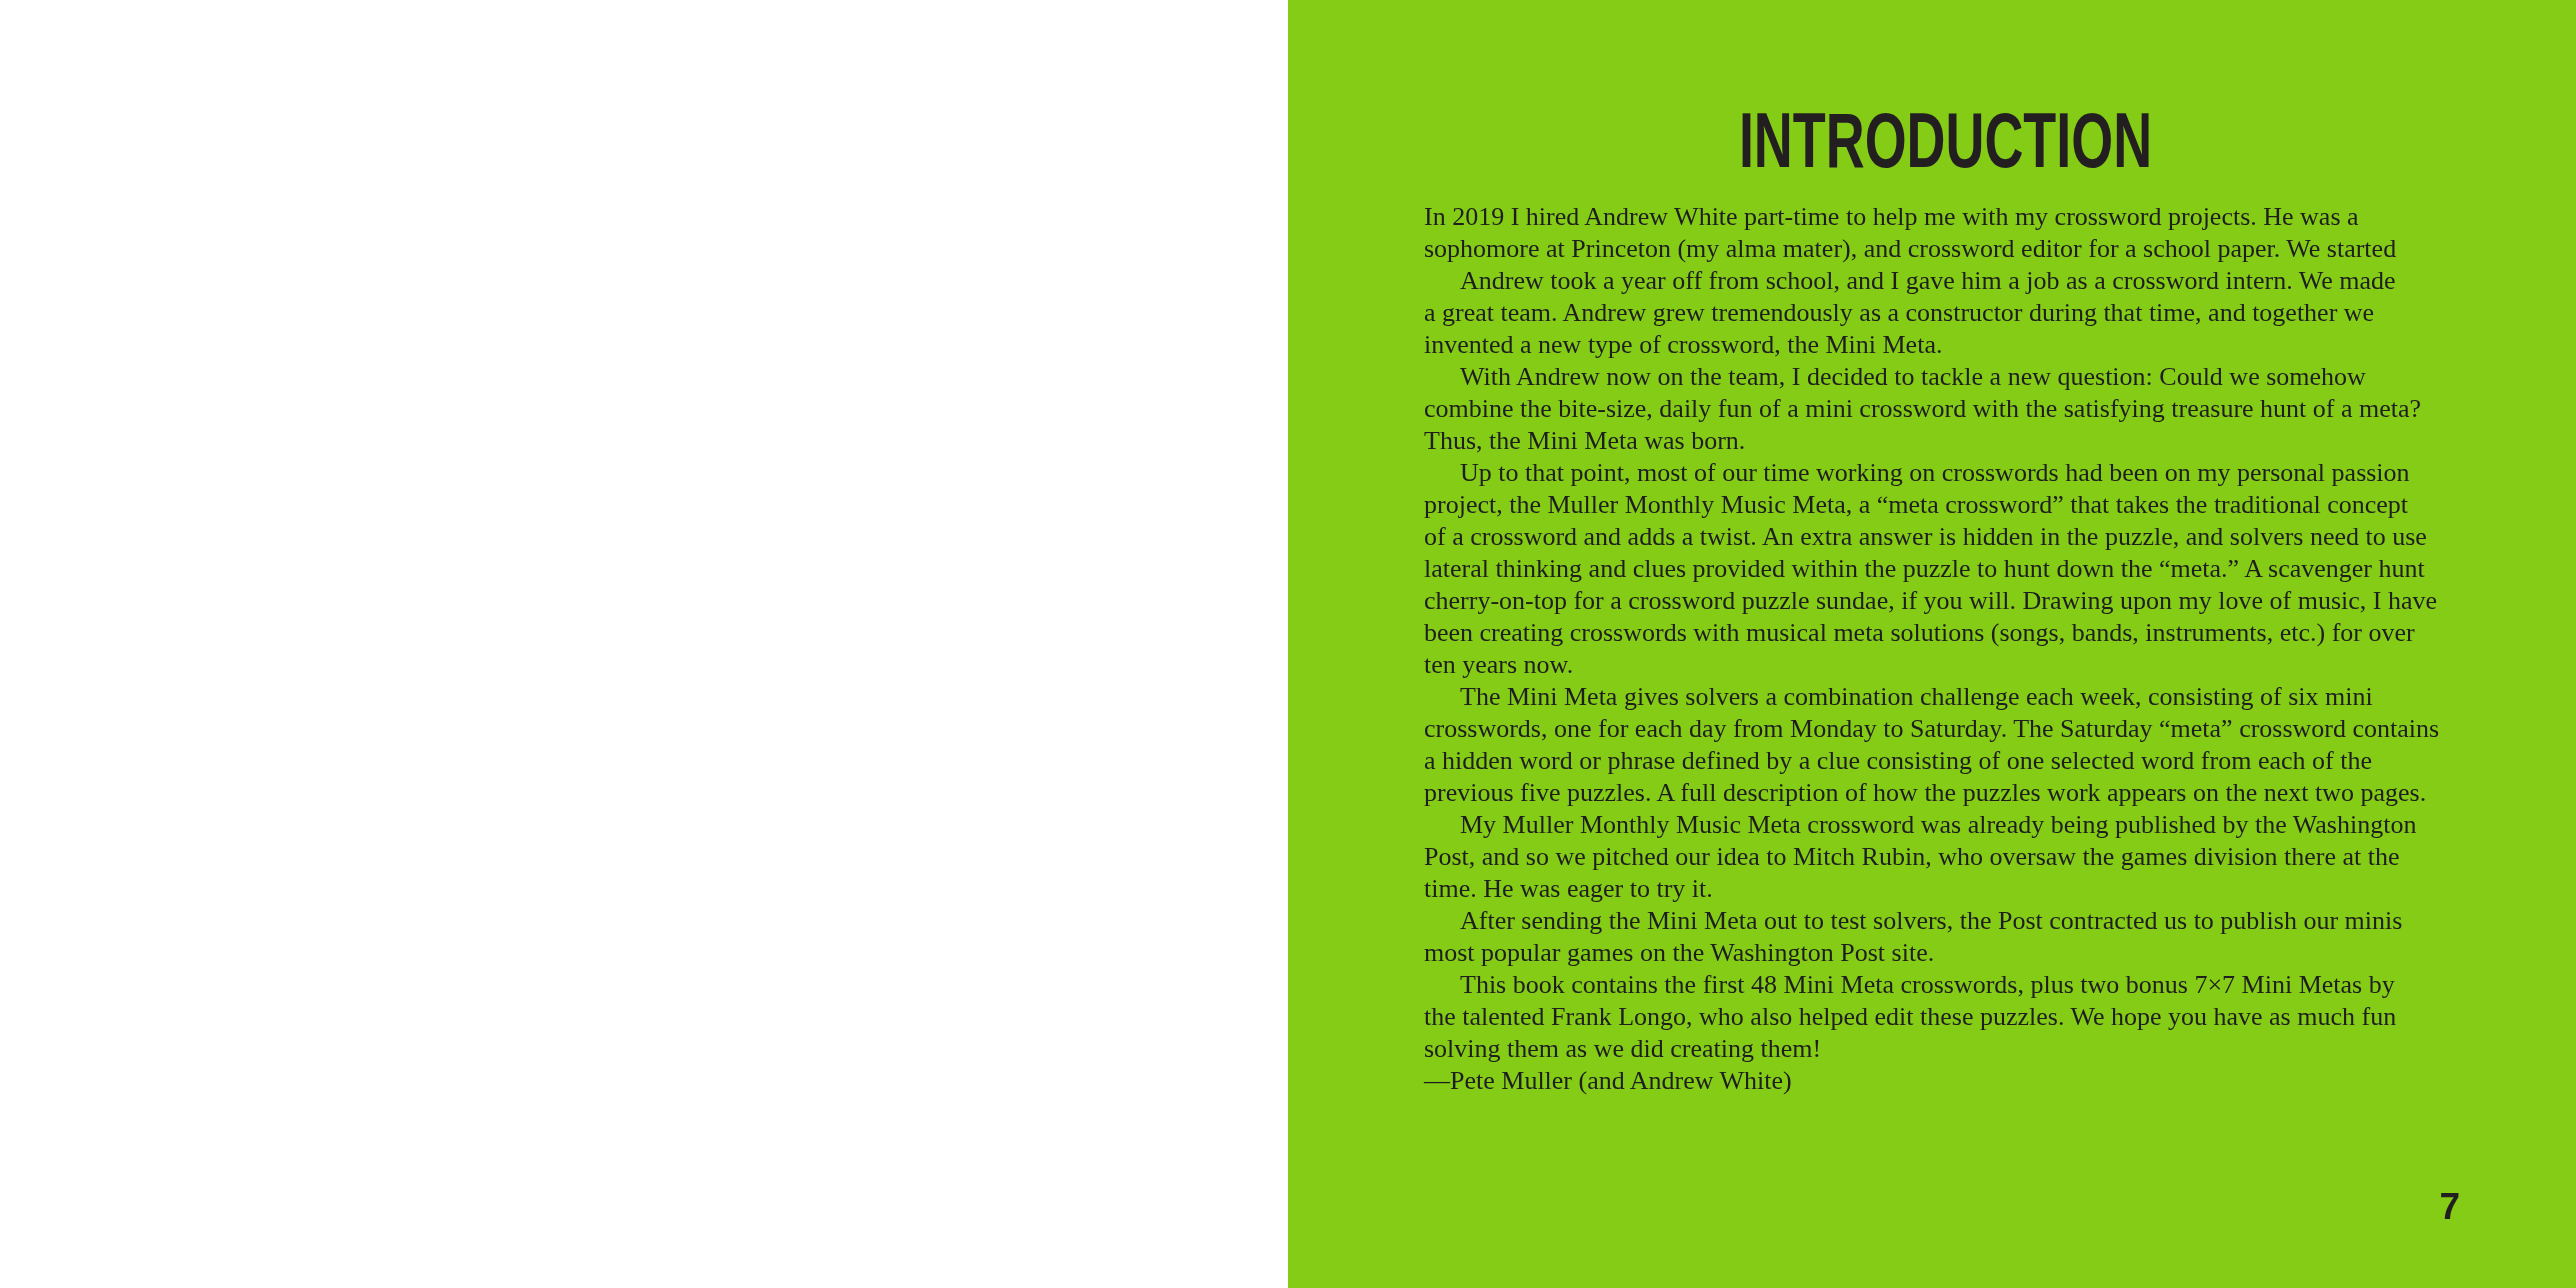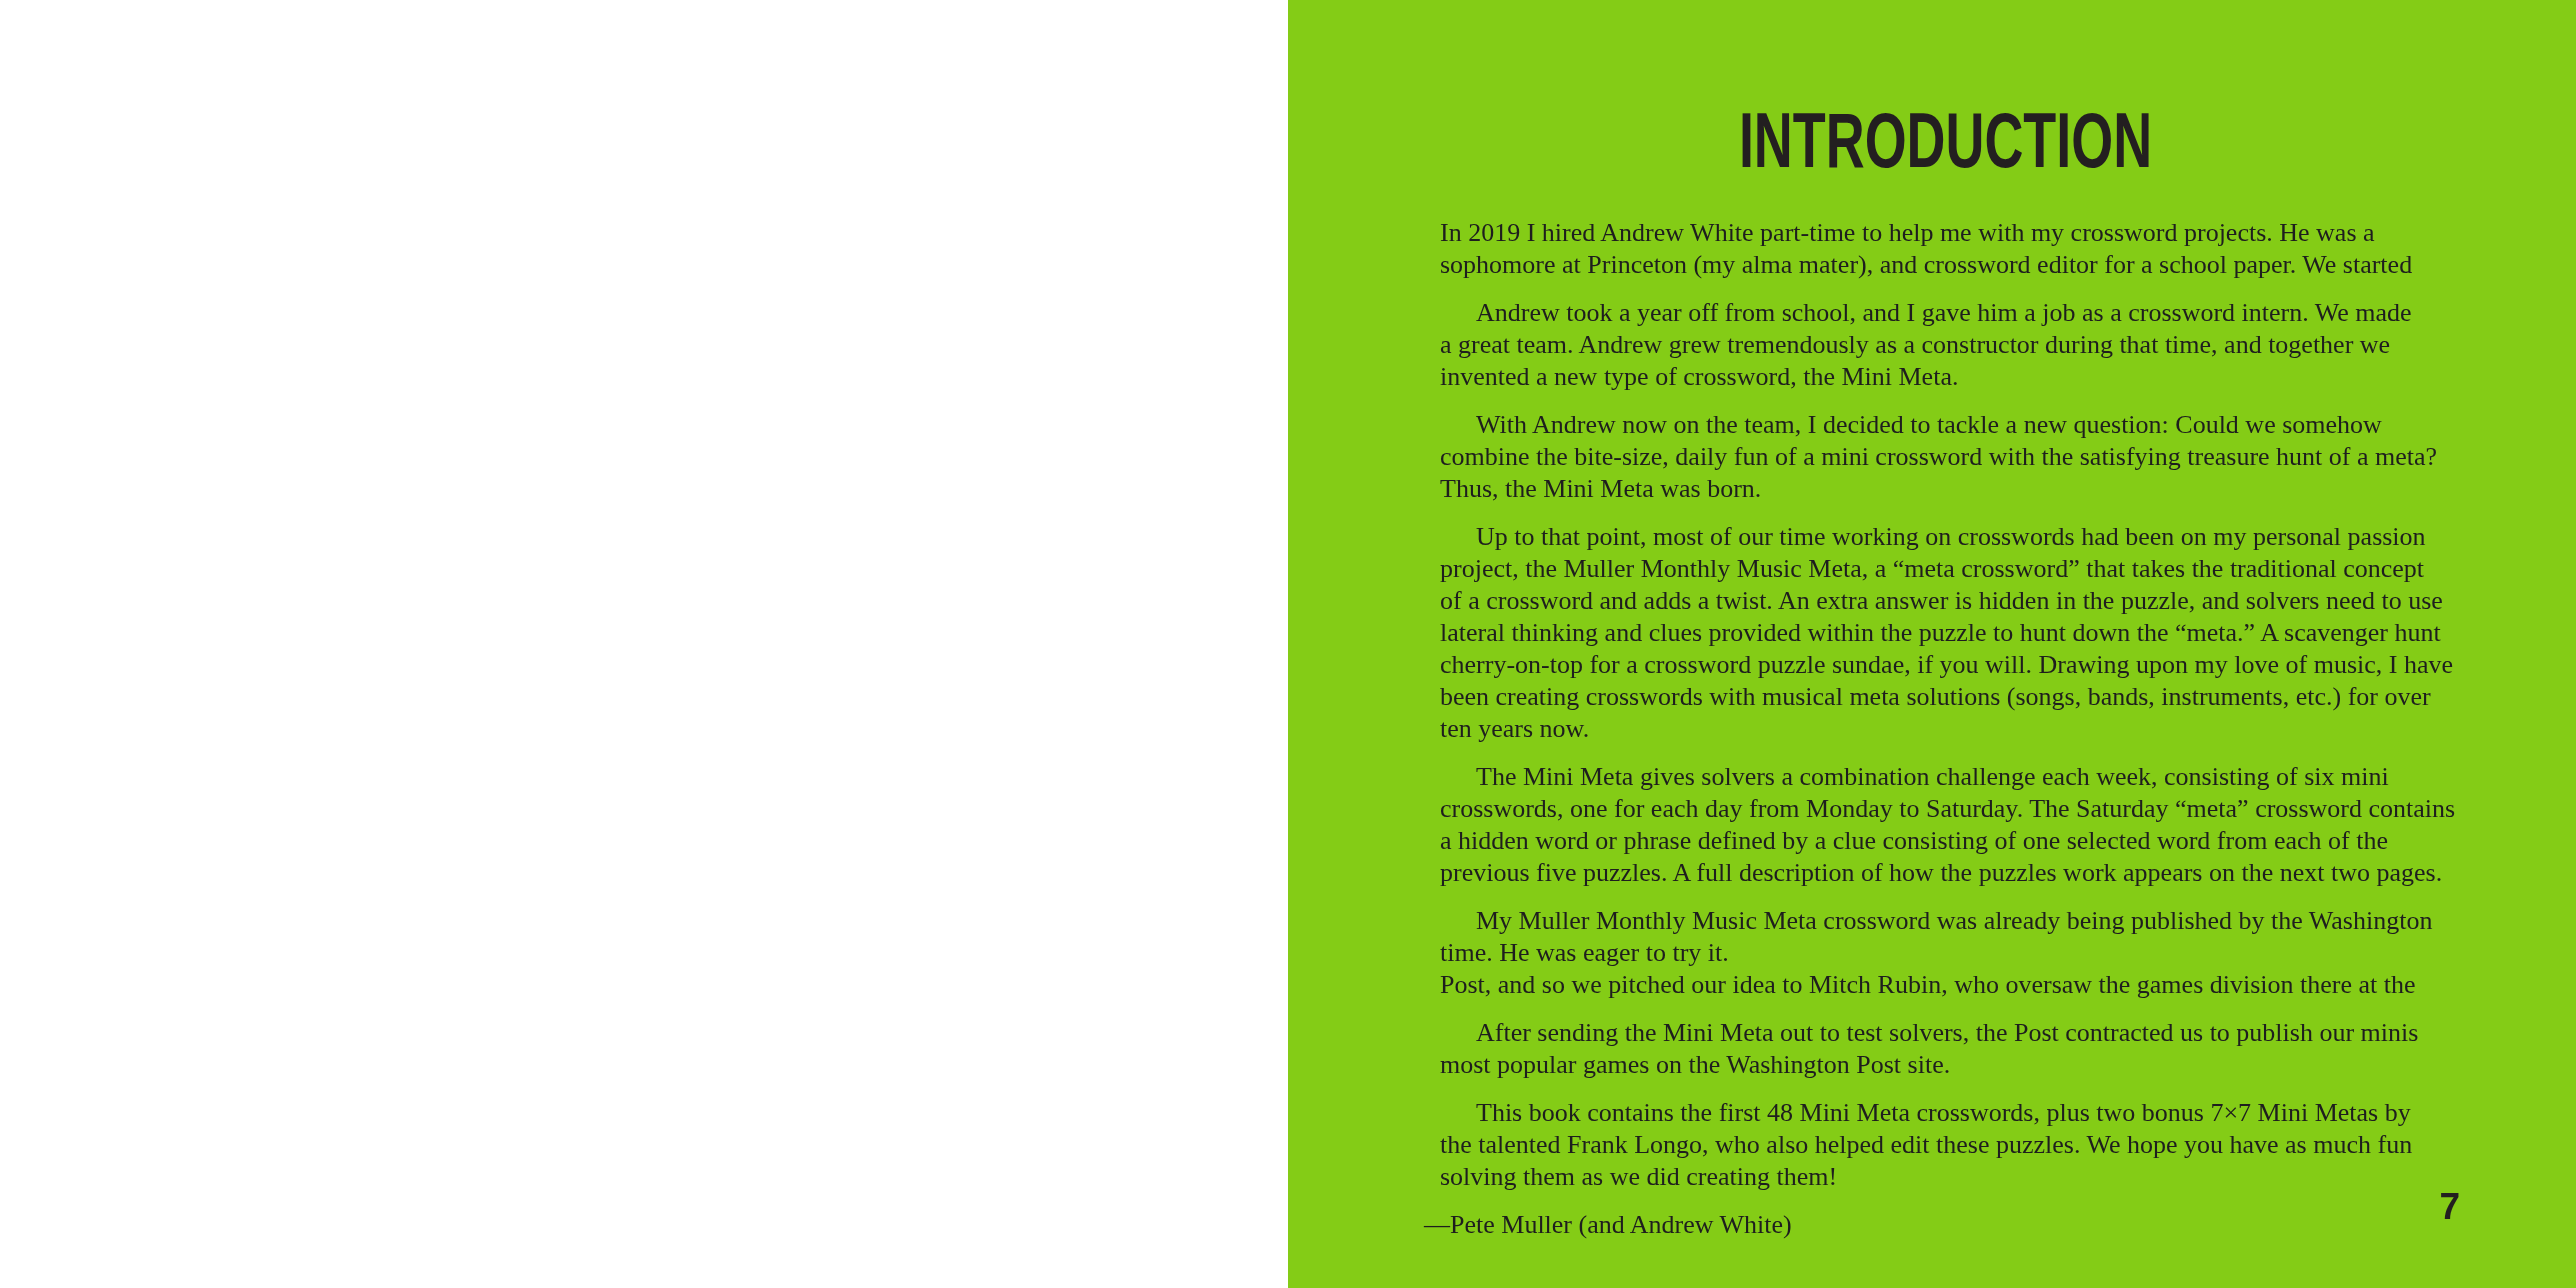--- a/index.html
+++ b/index.html
@@ -48,21 +48,21 @@
   }
   .body-text {
     position: absolute;
     left: 0;
     top: 201px;
     width: 100%;
     font-size: 26px;
     line-height: 32px;
     color: #1e1e1e;
   }
-  .para { margin: 16px; padding: 0; }
+  .para { margin: 0; padding: 0; }
   .line {
     white-space: pre;
     height: 32px;
   }
   .line.first-indent {
     padding-left: 36px;
   }
   .signature {
     white-space: pre;
     height: 32px;
@@ -115,22 +115,22 @@
             <div class="line">ten years now.</div>
           </div>
           <div class="para">
             <div class="line first-indent">The Mini Meta gives solvers a combination challenge each week, consisting of six mini</div>
             <div class="line">crosswords, one for each day from Monday to Saturday. The Saturday “meta” crossword contains</div>
             <div class="line">a hidden word or phrase defined by a clue consisting of one selected word from each of the</div>
             <div class="line">previous five puzzles. A full description of how the puzzles work appears on the next two pages.</div>
           </div>
           <div class="para">
             <div class="line first-indent">My Muller Monthly Music Meta crossword was already being published by the Washington</div>
+            <div class="line">Post, and so we pitched our idea to Mitch Rubin, who oversaw the games division there at the</div>
             <div class="line">time. He was eager to try it.</div>
-            <div class="line">Post, and so we pitched our idea to Mitch Rubin, who oversaw the games division there at the</div>
           </div>
           <div class="para">
             <div class="line first-indent">After sending the Mini Meta out to test solvers, the Post contracted us to publish our minis</div>
             <div class="line">most popular games on the Washington Post site.</div>
           </div>
           <div class="para">
             <div class="line first-indent">This book contains the first 48 Mini Meta crosswords, plus two bonus 7×7 Mini Metas by</div>
             <div class="line">the talented Frank Longo, who also helped edit these puzzles. We hope you have as much fun</div>
             <div class="line">solving them as we did creating them!</div>
           </div>

